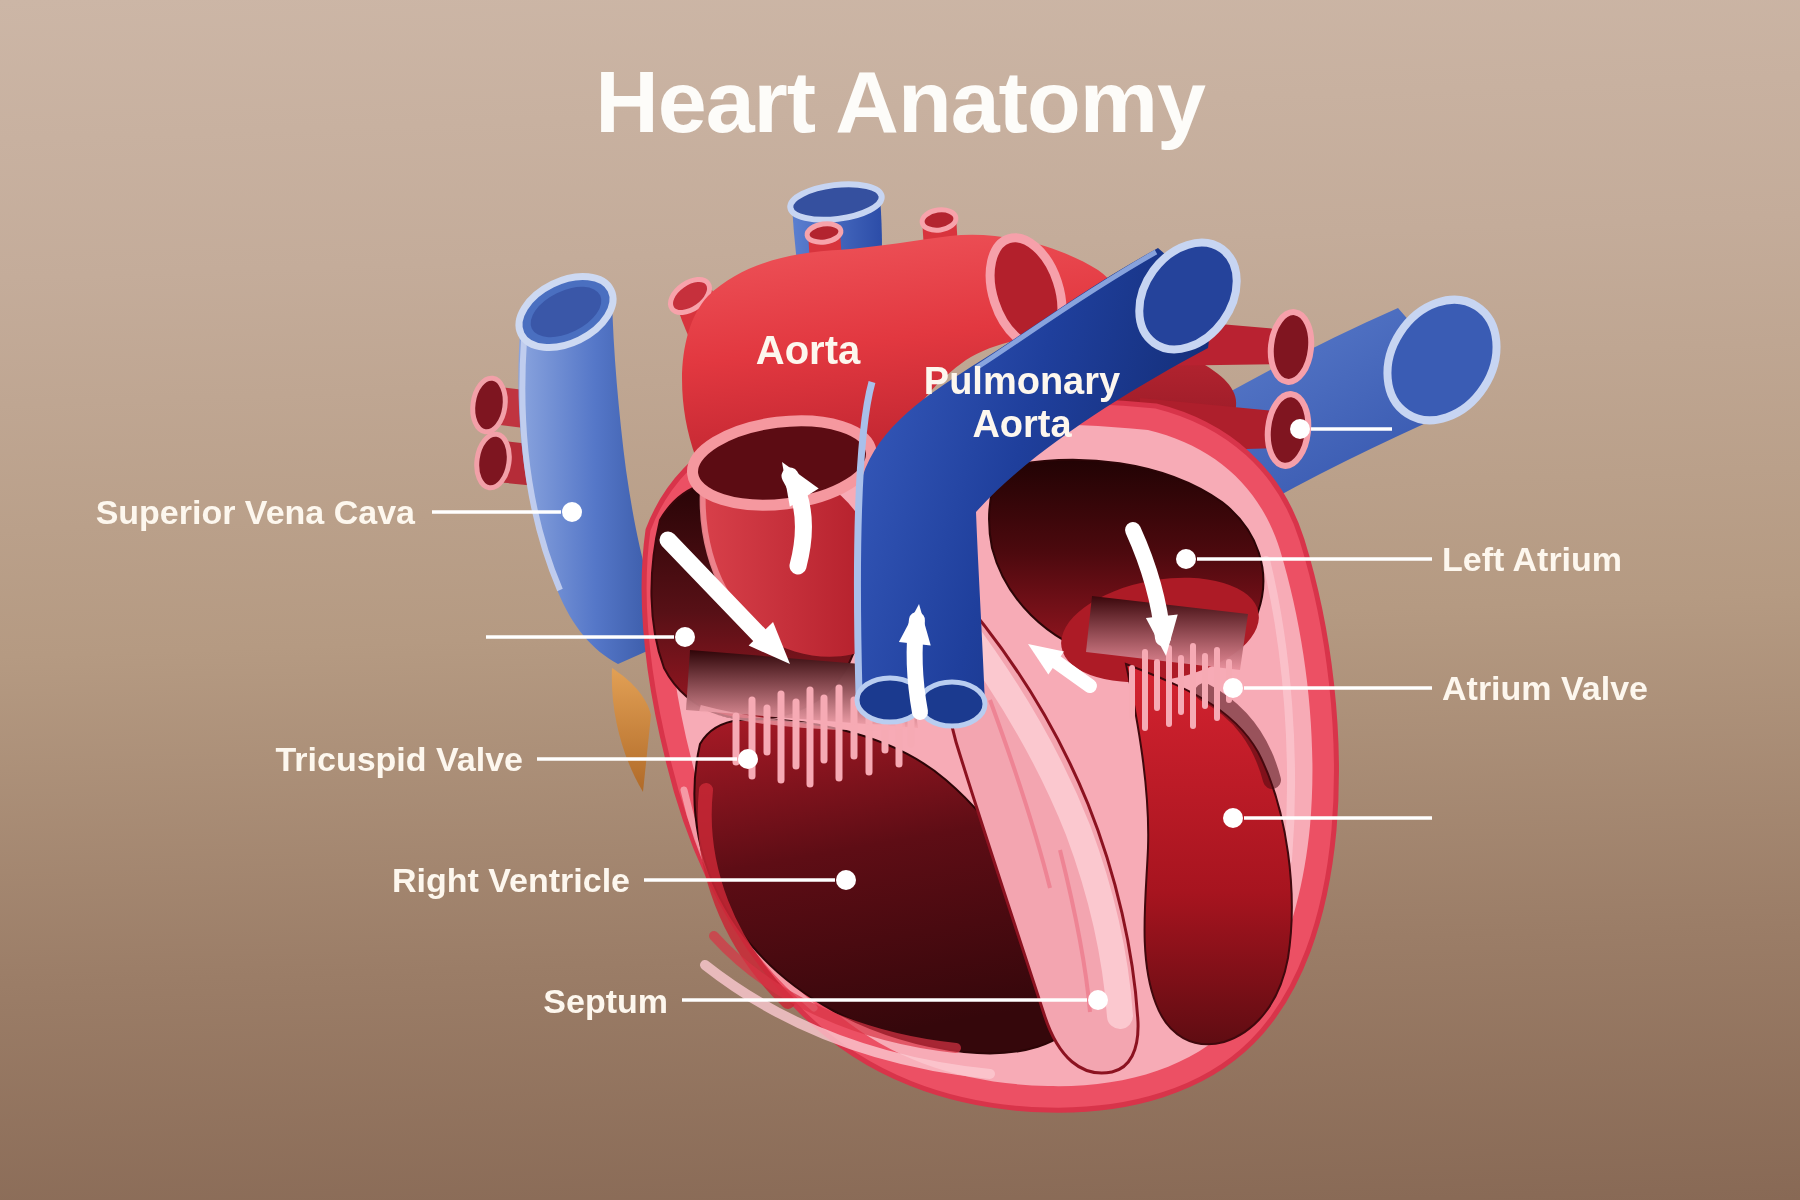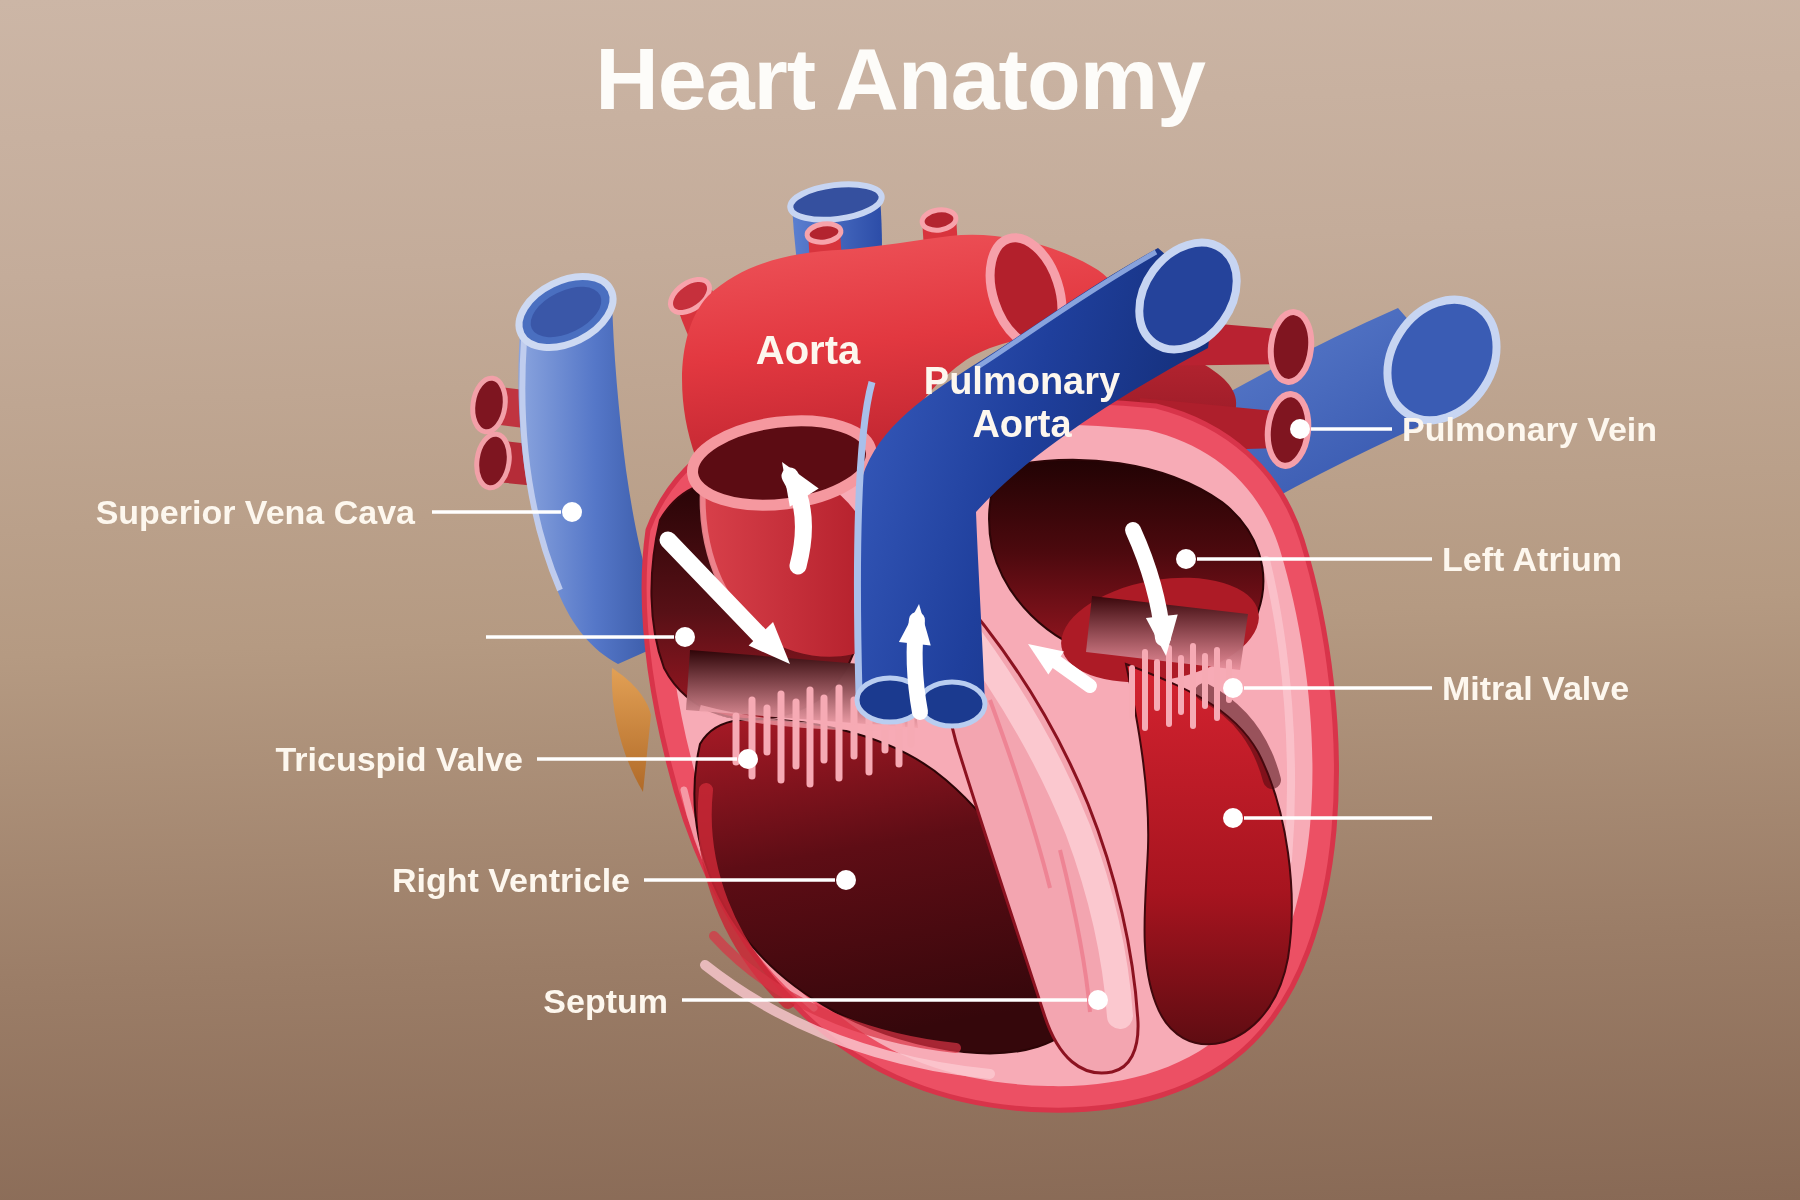--- a/index.html
+++ b/index.html
@@ -2,21 +2,21 @@
 <html><head>
 <meta charset="utf-8">
 <style>
   html,body { margin:0; padding:0; background:#8a6b57; }
   .stage {
     position:relative; width:1800px; height:1200px; overflow:hidden;
     background: linear-gradient(178deg, #ccb6a6 0%, #c4ac9a 22%, #b59a82 52%, #9b7d67 78%, #886955 100%);
     font-family:"Liberation Sans", sans-serif;
   }
   .title {
-    position:absolute; left:0; right:0; top:28px; text-align:center;
+    position:absolute; left:0; right:0; top:51px; text-align:center;
     font-size:88px; font-weight:bold; color:#fdfcf9; letter-spacing:-1px;
   }
   .art { position:absolute; left:0; top:0; }
   .lbl {
     position:absolute; font-size:34px; font-weight:bold; color:#fdf7ee;
     white-space:nowrap; height:48px; line-height:48px;
   }
   .lbl.inner {
     white-space:normal; text-align:center; transform:translate(-50%,-50%);
     height:auto; line-height:1.12; font-size:38px;
@@ -280,17 +280,16 @@
   </svg>
 
   <div class="lbl inner aorta" style="left:772px; top:350px;margin-left:36px;">Aorta</div>
   <div class="lbl inner pa" style="left:1022px; top:403px;">Pulmonary Aorta</div>
 
   <div class="lbl" style="right:1385px; top:488px;">Superior Vena Cava</div>
   <div class="lbl" style="right:1170px; top:856px;">Right Ventricle</div>
   <div class="lbl" style="right:1277px; top:735px;">Tricuspid Valve</div>
   <div class="lbl" style="right:1132px; top:977px;">Septum</div>
 
-  <div class="lbl" style="left:1402px; top:405px;">Pulmonary Vein</div>
   <div class="lbl" style="left:1442px; top:535px;">Left Atrium</div>
-  <div class="lbl" style="left:1442px; top:664px;">Mitral Valve</div>
+  <div class="lbl" style="left:1442px; top:664px;">Atrium Valve</div>
 
 </div>
 
 </body></html>

